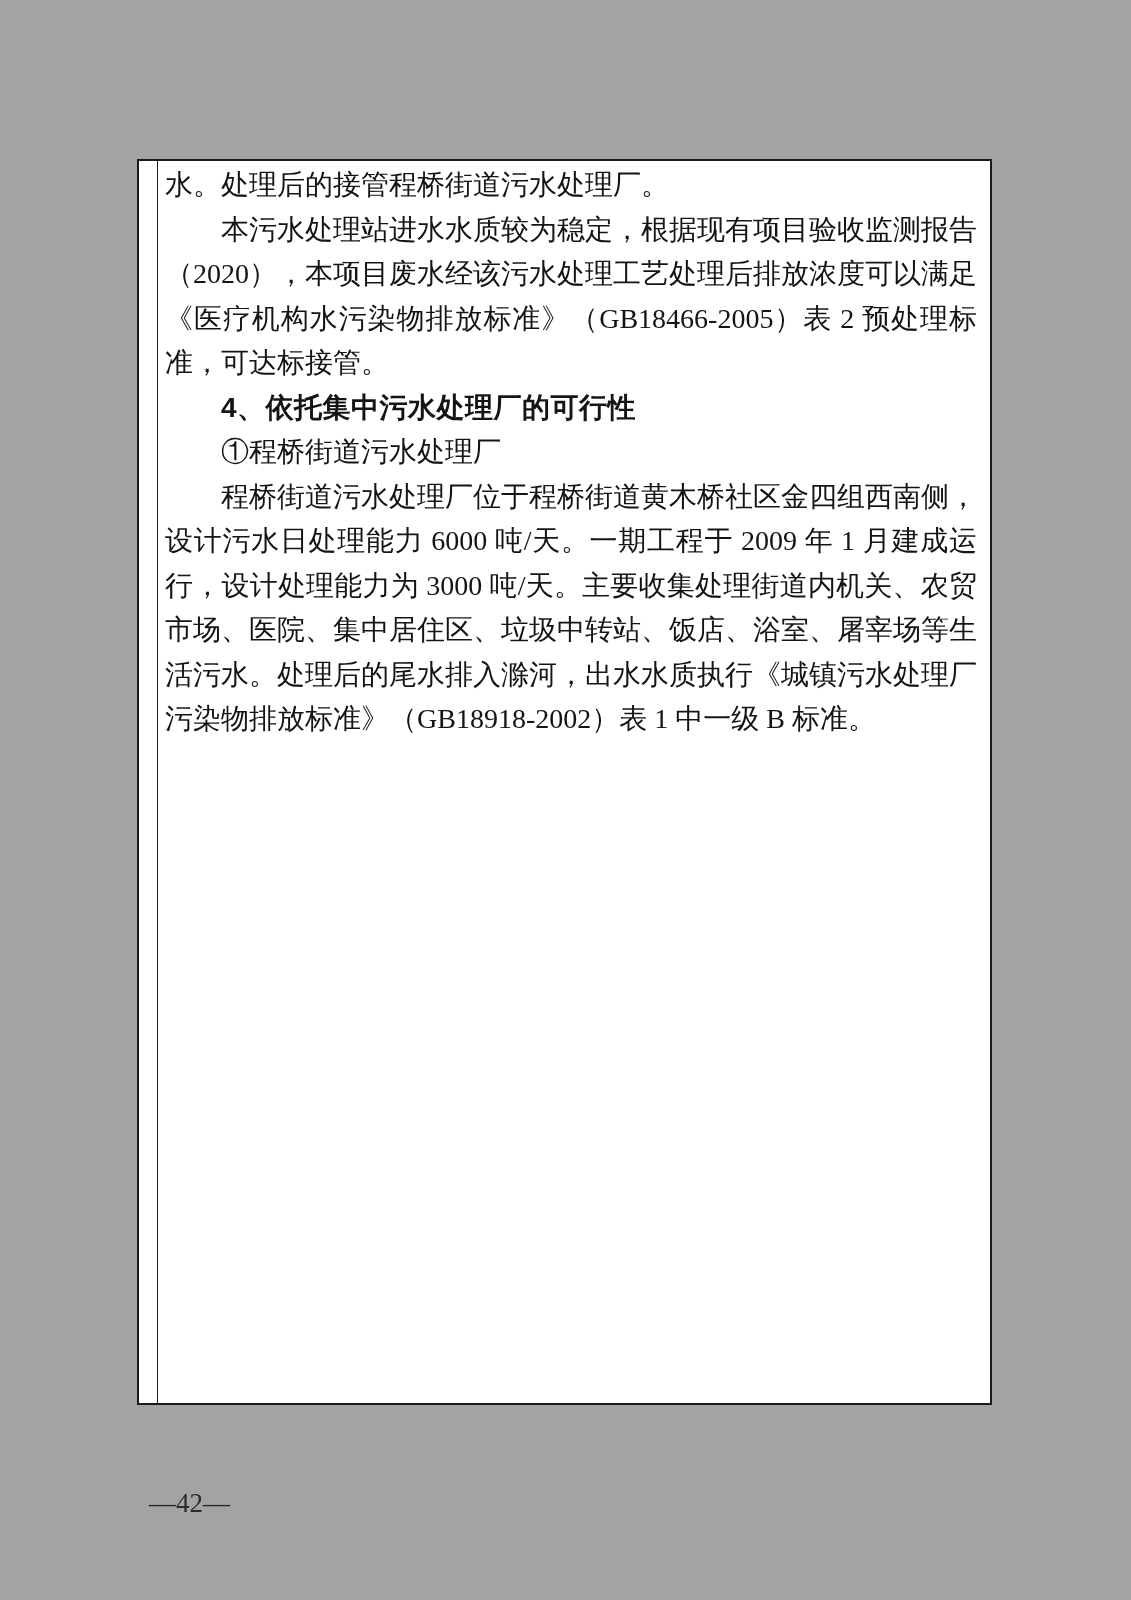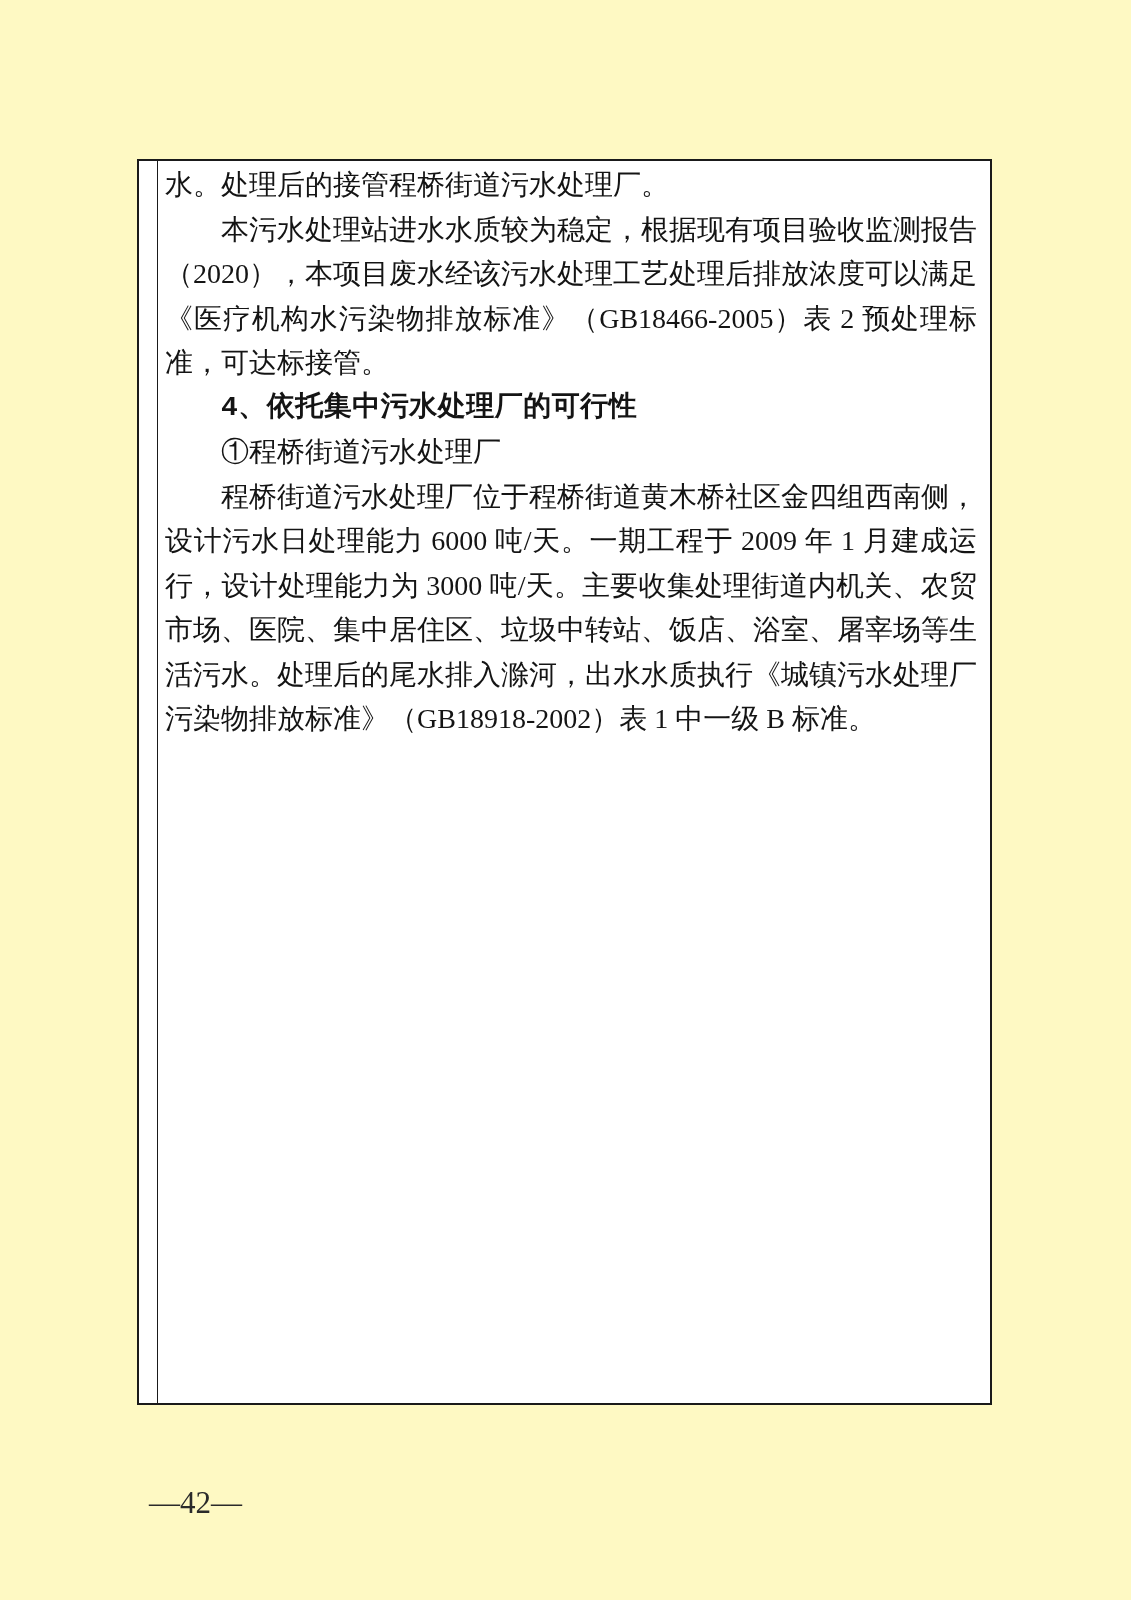--- a/index.html
+++ b/index.html
@@ -4,21 +4,21 @@
 <style>
   html, body {
     margin: 0;
     padding: 0;
     background: #ffffff;
   }
   .page {
     position: relative;
     width: 1131px;
     height: 1600px;
-    background: #fef9c3;
+    background: #a3a3a3;
     font-family: "Liberation Serif", "DejaVu Serif", serif;
     color: #141414;
     overflow: hidden;
   }
   .doc-box {
     position: absolute;
     left: 137px;
     top: 159px;
     width: 855px;
     height: 1246px;
@@ -41,28 +41,28 @@
     overflow: hidden;
   }
   .content p {
     margin: 0;
   }
   .indent {
     text-indent: 2em;
   }
   .heading {
     font-weight: bold;
-    font-family: Liberation Mono, monospace;
+    font-family: Liberation Sans, sans-serif;
     letter-spacing: 0.5px;
   }
   .page-number {
     position: absolute;
     left: 149px;
     top: 1488px;
-    font-size: 31px;
+    font-size: 27px;
     line-height: 30px;
     color: #2a2a2a;
     font-family: "Liberation Serif", "DejaVu Serif", serif;
   }
 </style>
 </head>
 <body>
 
 <div class="page">
   <div class="doc-box">

